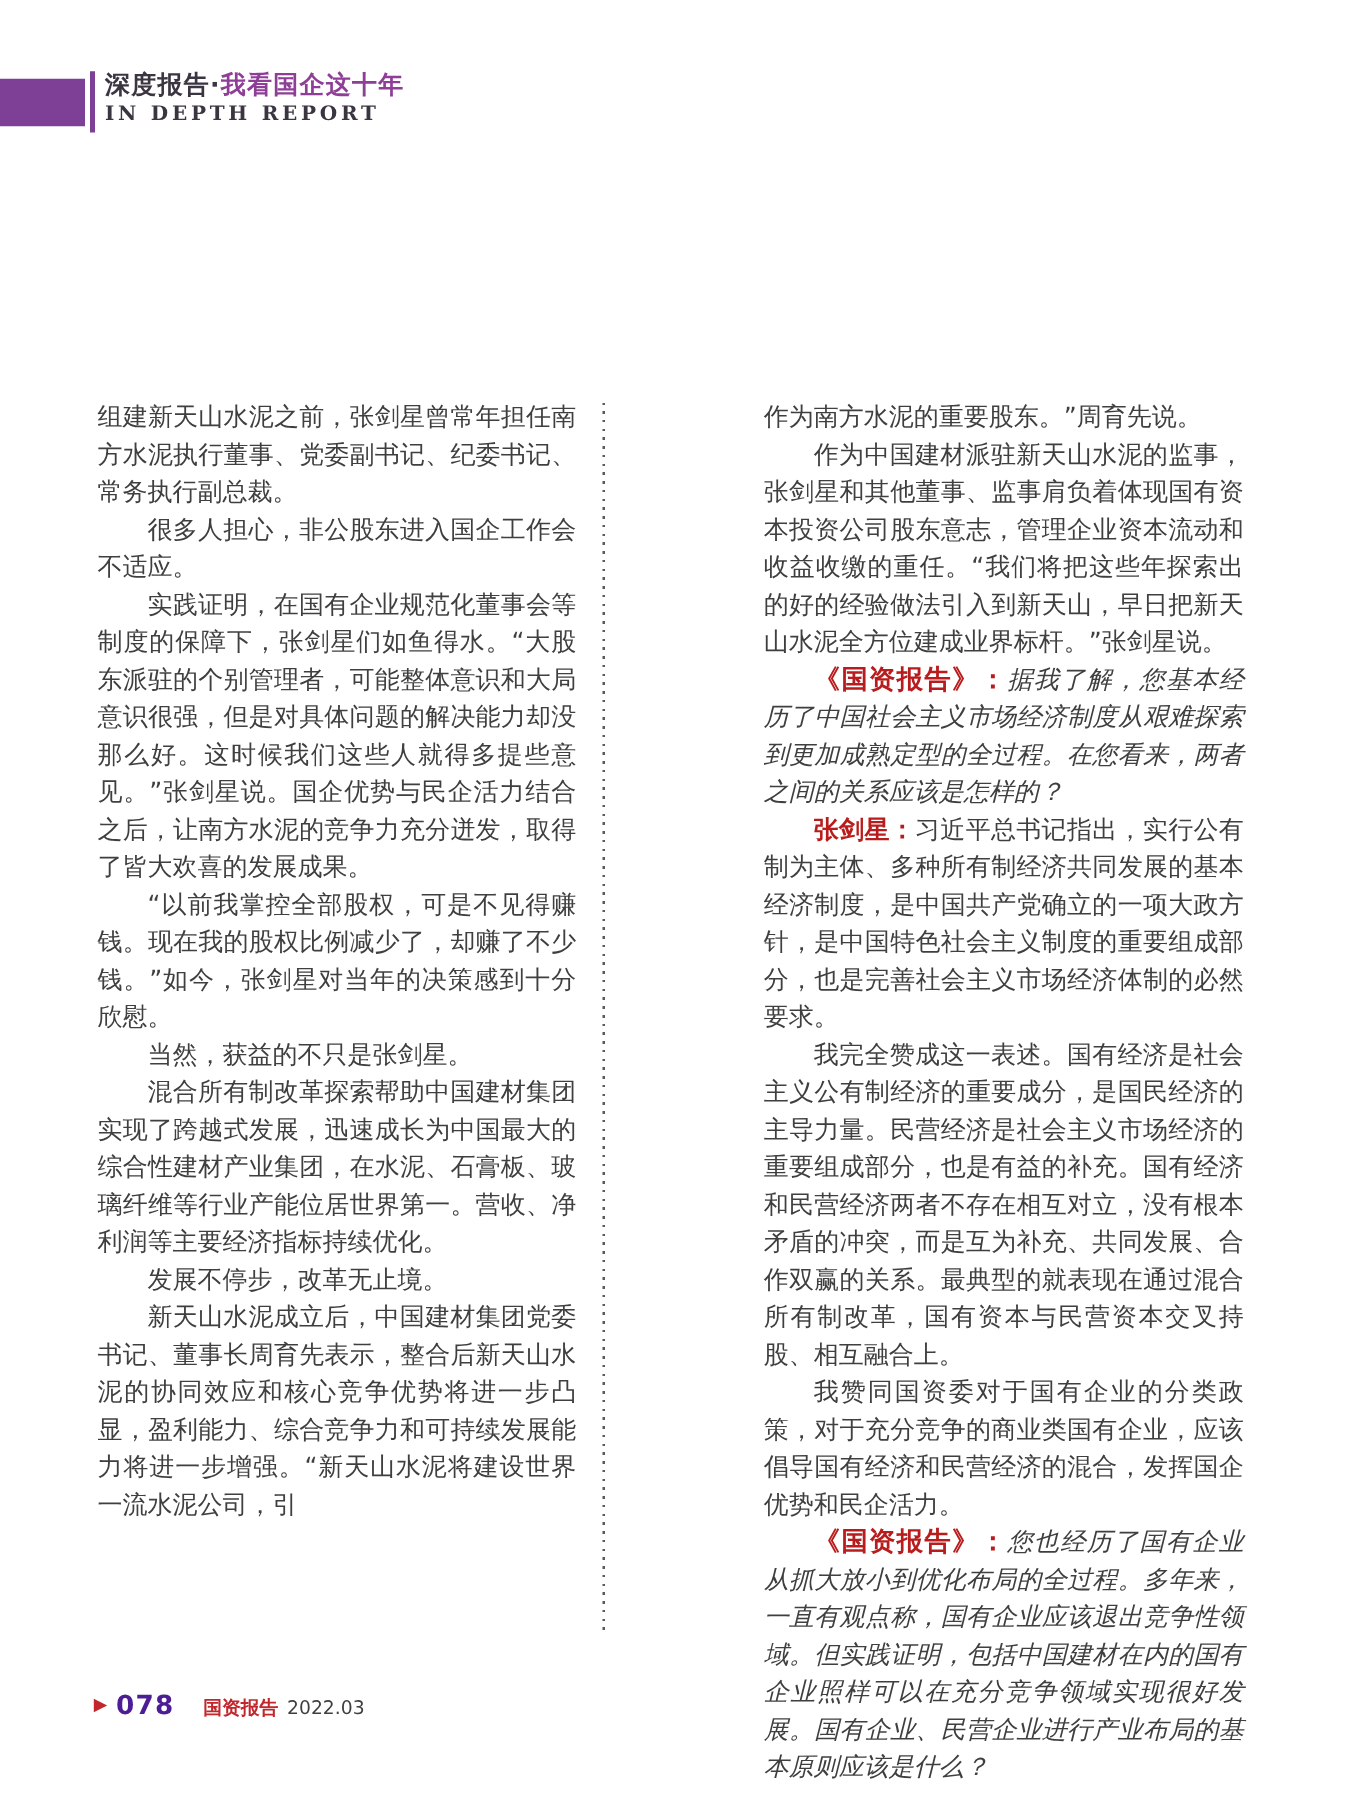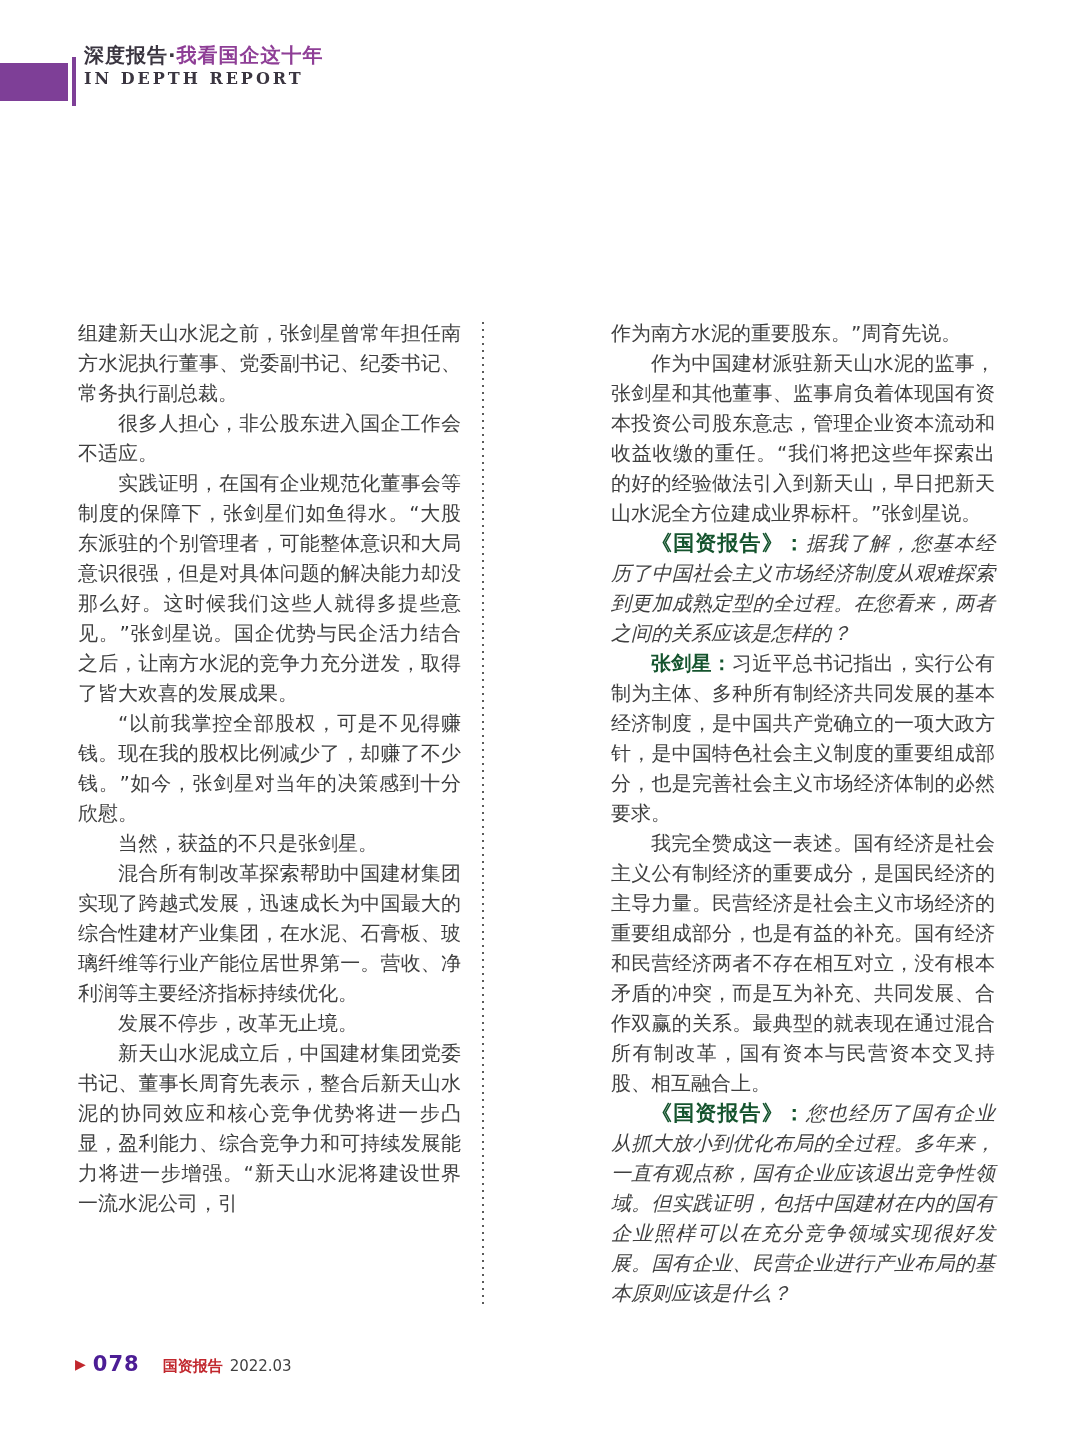--- a/index.html
+++ b/index.html
@@ -16,21 +16,21 @@
   .purple-block {
     position:absolute; left:0; top:63px;
     width:68px; height:38px;
     background:#7e3f97;
   }
   .purple-rule {
     position:absolute; left:72px; top:57px;
     width:4px; height:49px;
     background:#7e3f97;
   }
-  .header-titles { position:absolute; left:84px; top:42px; }
+  .header-titles { position:absolute; left:84px; top:54px; }
   .zh-line {
     font-size:20px; font-weight:bold; line-height:26px;
     color:#3a3540; letter-spacing:1px; white-space:nowrap;
   }
   .zh-line .feature { color:#8e3e96; }
   .en-line {
     font-family:"DejaVu Serif","Liberation Serif",serif;
     font-size:16px; font-weight:bold; line-height:22px;
     color:#3a3540; letter-spacing:3px; white-space:nowrap;
   }
@@ -45,21 +45,21 @@
     background:repeating-linear-gradient(to bottom,#5a5a5a 0 2px,transparent 2px 7px);
   }
   .col p {
     margin:0;
     font-size:20px; line-height:30px;
     color:#3f3f3f;
     text-align:justify;
     text-indent:2em;
   }
   .col p.no-indent { text-indent:0; }
-  .col p .label { font-weight:bold; color:#14532d; }
+  .col p .label { font-weight:bold; color:#b91c1c; }
   .col p.question {
     font-family:"DejaVu Serif","Liberation Serif",serif;
     font-style:italic;
     font-size:20px;
   }
   .col p.question .label {
     font-style:normal;
     font-family:"DejaVu Sans","Liberation Sans",sans-serif;
     font-size:21px;
   }
@@ -101,20 +101,21 @@
       <p class="body"><span>混合所有制改革探索帮助中国建材集团实现了跨越式发展，迅速成长为中国最大的综合性建材产业集团，在水泥、石膏板、玻璃纤维等行业产能位居世界第一。营收、净利润等主要经济指标持续优化。</span></p>
       <p class="body"><span>发展不停步，改革无止境。</span></p>
       <p class="body"><span>新天山水泥成立后，中国建材集团党委书记、董事长周育先表示，整合后新天山水泥的协同效应和核心竞争优势将进一步凸显，盈利能力、综合竞争力和可持续发展能力将进一步增强。“新天山水泥将建设世界一流水泥公司，引</span></p>
     </div>
   <div class="col col-right" id="col-right">
       <p class="body no-indent"><span>作为南方水泥的重要股东。”周育先说。</span></p>
       <p class="body"><span>作为中国建材派驻新天山水泥的监事，张剑星和其他董事、监事肩负着体现国有资本投资公司股东意志，管理企业资本流动和收益收缴的重任。“我们将把这些年探索出的好的经验做法引入到新天山，早日把新天山水泥全方位建成业界标杆。”张剑星说。</span></p>
       <p class="question"><span class="label">《国资报告》：</span><span>据我了解，您基本经历了中国社会主义市场经济制度从艰难探索到更加成熟定型的全过程。在您看来，两者之间的关系应该是怎样的？</span></p>
       <p class="answer"><span class="label">张剑星：</span><span>习近平总书记指出，实行公有制为主体、多种所有制经济共同发展的基本经济制度，是中国共产党确立的一项大政方针，是中国特色社会主义制度的重要组成部分，也是完善社会主义市场经济体制的必然要求。</span></p>
       <p class="body"><span>我完全赞成这一表述。国有经济是社会主义公有制经济的重要成分，是国民经济的主导力量。民营经济是社会主义市场经济的重要组成部分，也是有益的补充。国有经济和民营经济两者不存在相互对立，没有根本矛盾的冲突，而是互为补充、共同发展、合作双赢的关系。最典型的就表现在通过混合所有制改革，国有资本与民营资本交叉持股、相互融合上。</span></p>
+      <p class="body"><span>我赞同国资委对于国有企业的分类政策，对于充分竞争的商业类国有企业，应该倡导国有经济和民营经济的混合，发挥国企优势和民企活力。</span></p>
       <p class="question"><span class="label">《国资报告》：</span><span>您也经历了国有企业从抓大放小到优化布局的全过程。多年来，一直有观点称，国有企业应该退出竞争性领域。但实践证明，包括中国建材在内的国有企业照样可以在充分竞争领域实现很好发展。国有企业、民营企业进行产业布局的基本原则应该是什么？</span></p>
     </div>
 
   <div class="footer">
     <span class="tri">▶</span>
     <span class="pagenum">078</span>
     <span class="mag">国资报告</span>
     <span class="issue">2022.03</span>
   </div>
 

